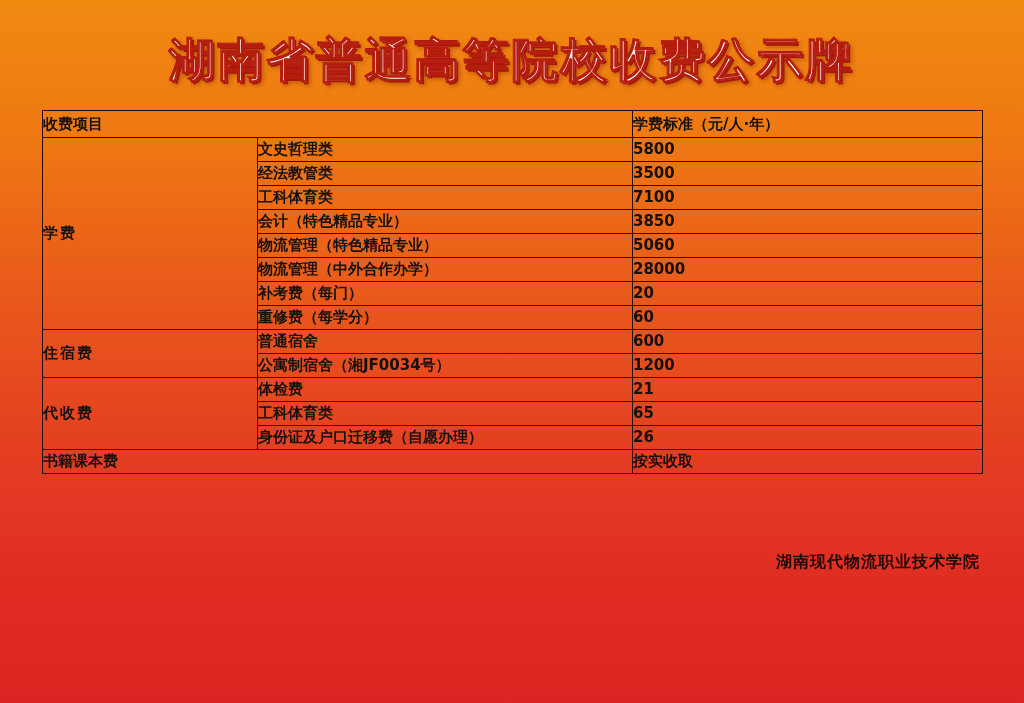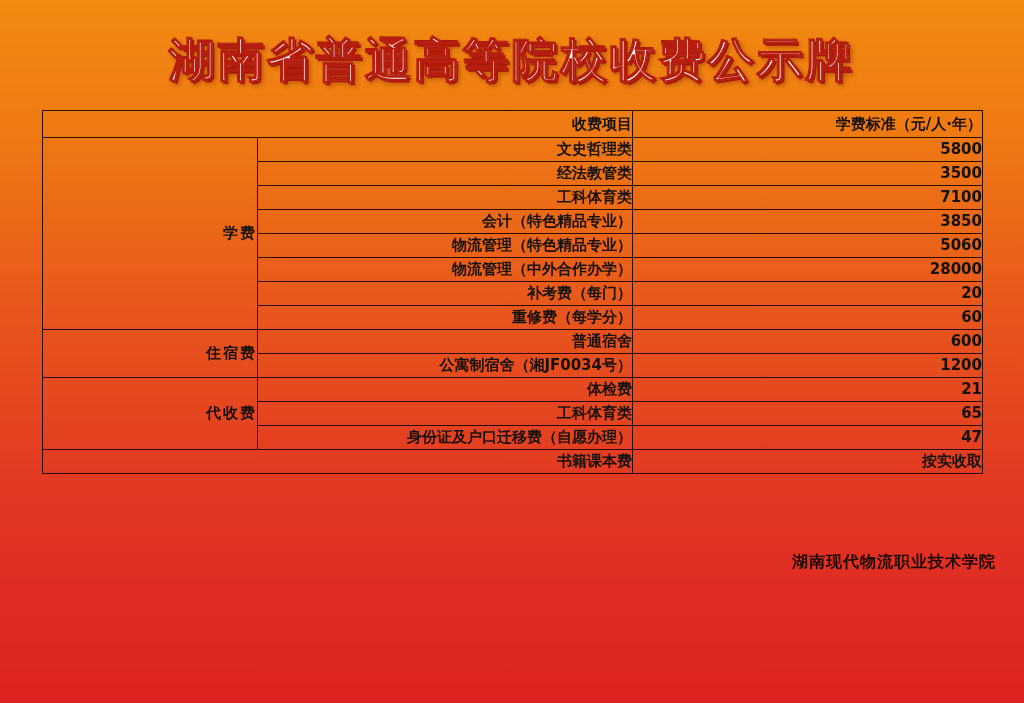--- a/index.html
+++ b/index.html
@@ -46,21 +46,21 @@
     table-layout: fixed;
   }
   table.fee td, table.fee th {
     border: 1px solid #2a0c06;
     color: #14110f;
     font-size: 15px;
     font-weight: bold;
     height: 23px;
     line-height: 23px;
     padding: 0;
-    text-align: right;
+    text-align: left;
     background: transparent;
   }
   table.fee th {
     font-size: 15px;
     height: 26px;
     line-height: 26px;
   }
   .col-cat { width: 215px; }
   .col-item { width: 375px; }
   .col-amount { width: 350px; }
@@ -88,21 +88,21 @@
     margin: 0 0 2px 0;
     text-indent: 2em;
     letter-spacing: 0.4px;
   }
   .phone {
     margin-top: 2px;
     text-indent: 2em;
   }
   .signature {
     position: absolute;
-    right: 28px;
+    right: 44px;
     bottom: 22px;
     font-size: 16px;
     font-weight: bold;
     color: #1d0a04;
     letter-spacing: 1px;
   }
 </style>
 </head>
 <body>
 
@@ -173,21 +173,21 @@
           <td class="cat-cell" rowspan="3">代收费</td>
           <td>体检费</td>
           <td>21</td>
         </tr>
         <tr>
           <td>工科体育类</td>
           <td>65</td>
         </tr>
         <tr>
           <td>身份证及户口迁移费（自愿办理）</td>
-          <td>47</td>
+          <td>26</td>
         </tr>
 
         <tr>
           <td colspan="2">书籍课本费</td>
           <td>按实收取</td>
         </tr>
       </tbody>
     </table>
   </div>
 

